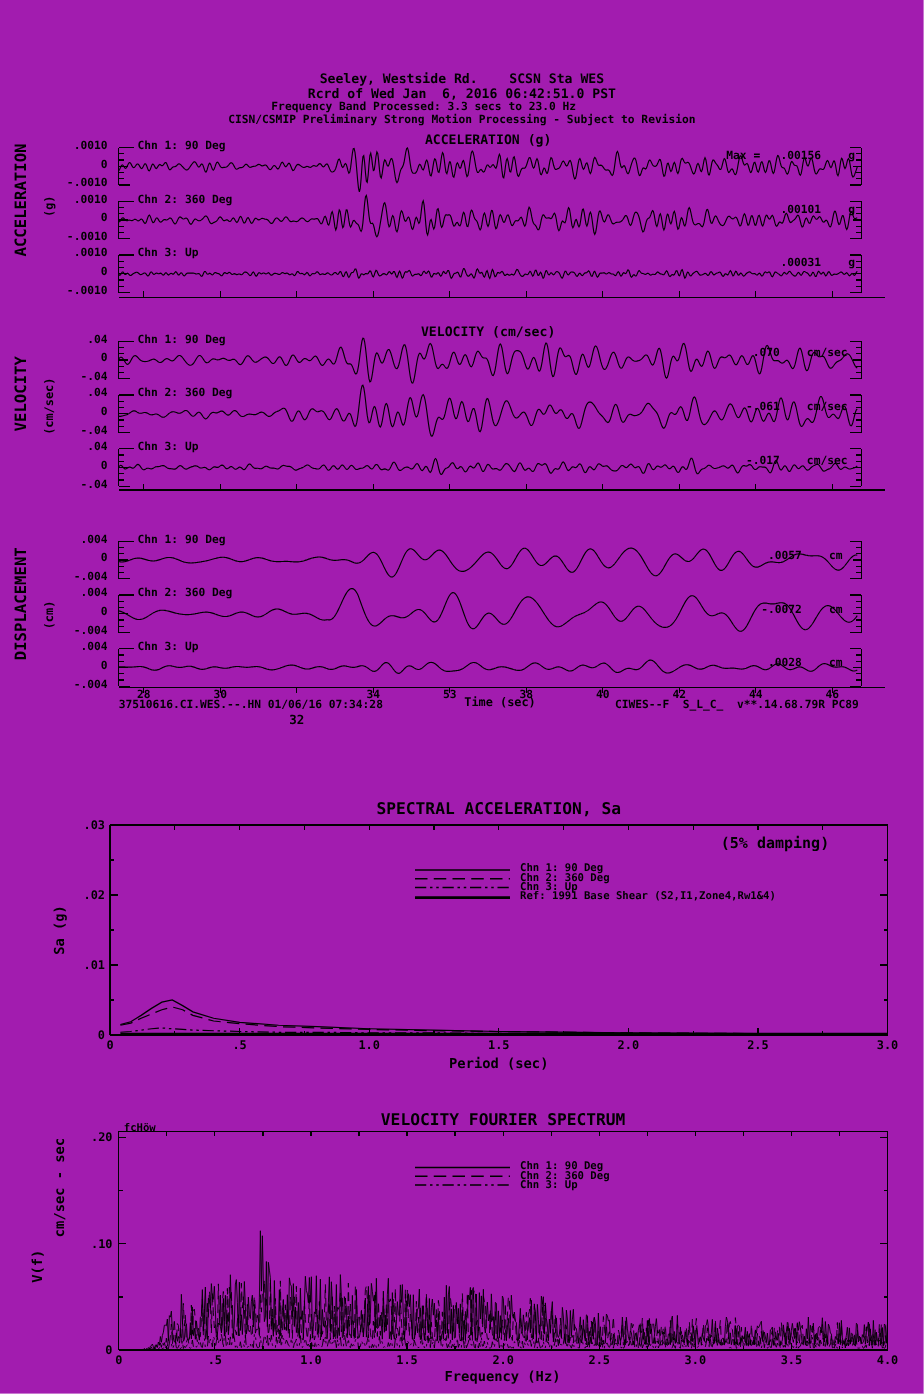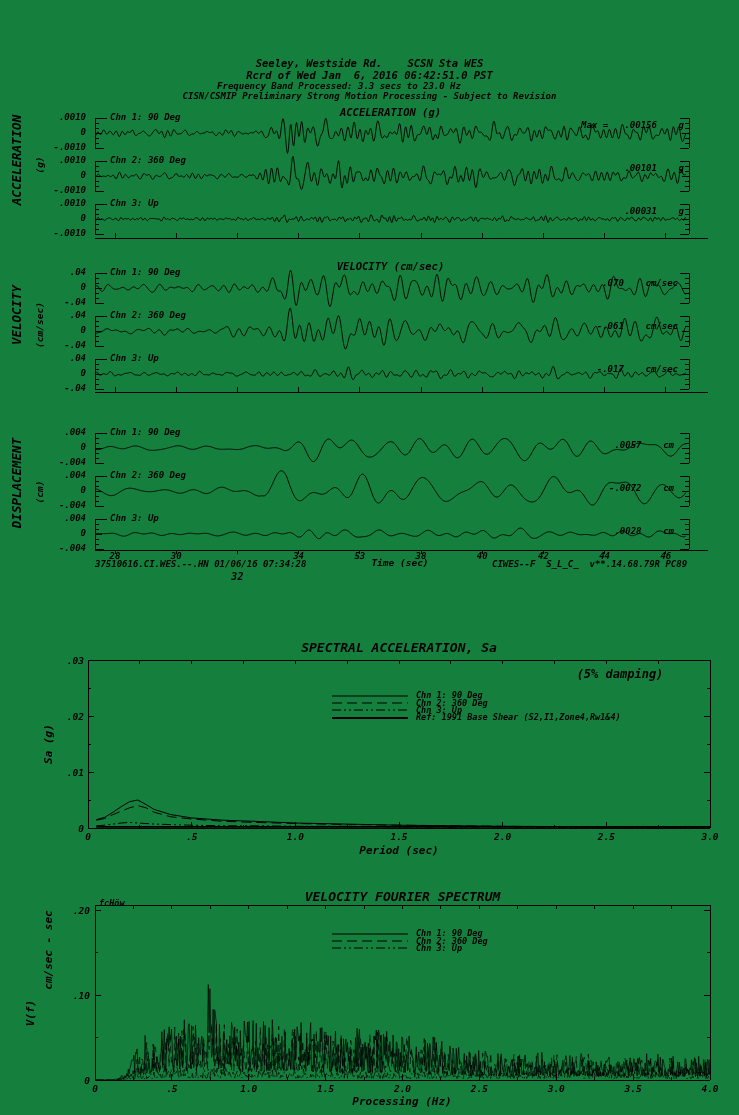--- a/index.html
+++ b/index.html
@@ -1,17 +1,17 @@
 <!DOCTYPE html>
 <html><head>
 <meta charset="utf-8">
 <style>
   html,body{margin:0;padding:0;background:#fff;}
-  .page{position:relative;width:739px;height:1115px;background:#15803d;
-        font-family:"DejaVu Sans Mono","Liberation Mono",monospace;color:#000;overflow:hidden;font-style:italic;}
+  .page{position:relative;width:739px;height:1115px;background:#a21caf;
+        font-family:"DejaVu Sans Mono","Liberation Mono",monospace;color:#000;overflow:hidden;}
   svg#canvas{position:absolute;left:0;top:0;}
   .lbl{position:absolute;font-weight:bold;white-space:pre;line-height:1;color:#000;}
   .ctr{text-align:center;}
   .rot{position:absolute;font-weight:bold;white-space:pre;line-height:1;}
   .leg-row{display:flex;align-items:center;height:7.3px;}
   .leg-row span{font-size:8.5px;font-weight:bold;white-space:pre;margin-left:8px;line-height:1;}
   .legend{position:absolute;}
 </style>
 </head>
 <body>
@@ -340,21 +340,21 @@
           <line x1="0" x2="76" y1="4" y2="4" stroke="#000" stroke-width="2.2"></line>
         </svg>
         <span>Ref: 1991 Base Shear (S2,I1,Zone4,Rw1&amp;4)</span>
       </div>
     </div>
 
   <div class="lbl ctr" style="left:95px;top:890px;width:615px;font-size:13px;">VELOCITY FOURIER SPECTRUM</div>
   <div class="lbl" style="left:99px;top:899px;font-size:8.5px;">fcHöw</div>
   <div class="rot" style="left:30px;top:1013px;transform:translate(-50%,-50%) rotate(-90deg);font-size:11px;">V(f)</div>
   <div class="rot" style="left:48px;top:950px;transform:translate(-50%,-50%) rotate(-90deg);font-size:11px;">cm/sec - sec</div>
-  <div class="lbl" style="left:402px;top:1096px;font-size:11px;transform:translateX(-50%);">Processing (Hz)</div>
+  <div class="lbl" style="left:402px;top:1096px;font-size:11px;transform:translateX(-50%);">Frequency (Hz)</div>
   <div id="fp-legend" class="legend" style="left:332px;top:930px;">
       <div class="leg-row">
         <svg width="76" height="8">
           <line x1="0" x2="76" y1="4" y2="4" stroke="#000" stroke-width="1.2"></line>
         </svg>
         <span>Chn 1: 90 Deg</span>
       </div>
       <div class="leg-row">
         <svg width="76" height="8">
           <line x1="0" x2="76" y1="4" y2="4" stroke="#000" stroke-width="1.2" stroke-dasharray="10,5"></line>

